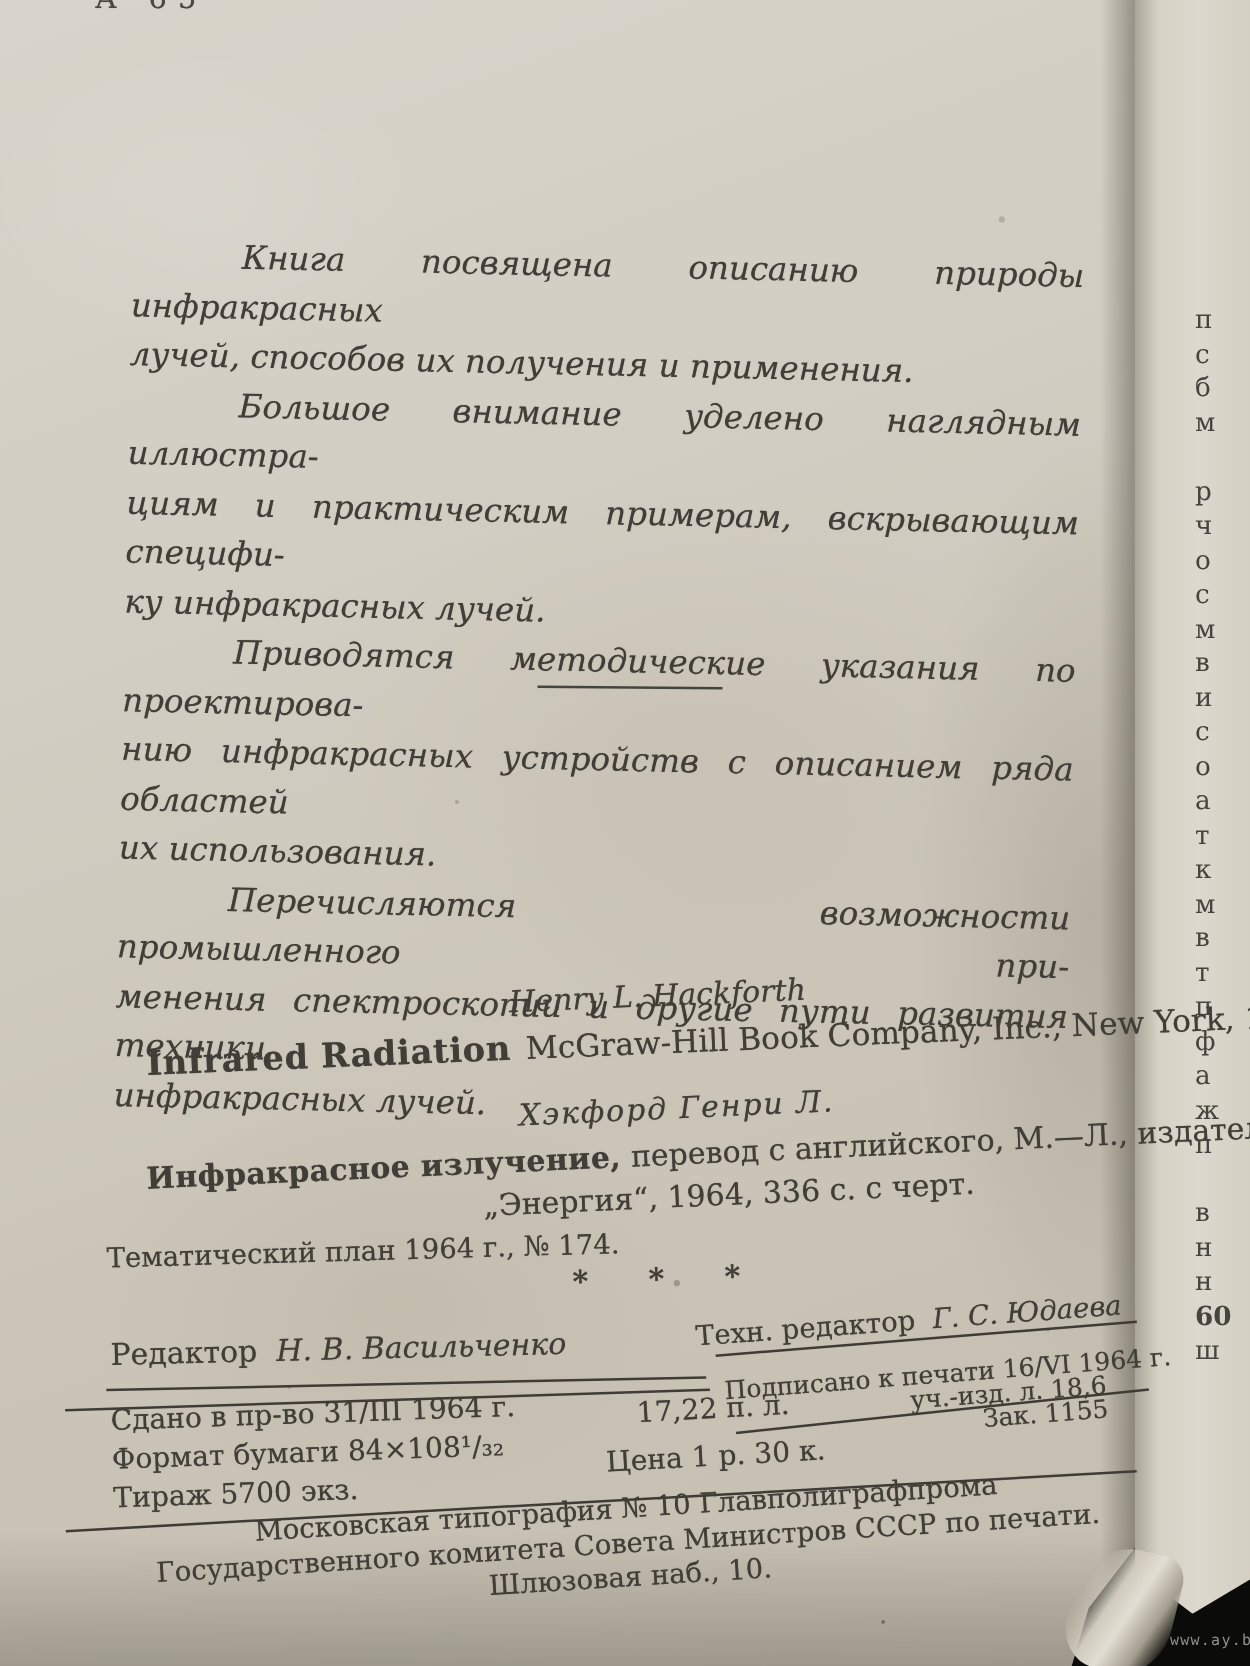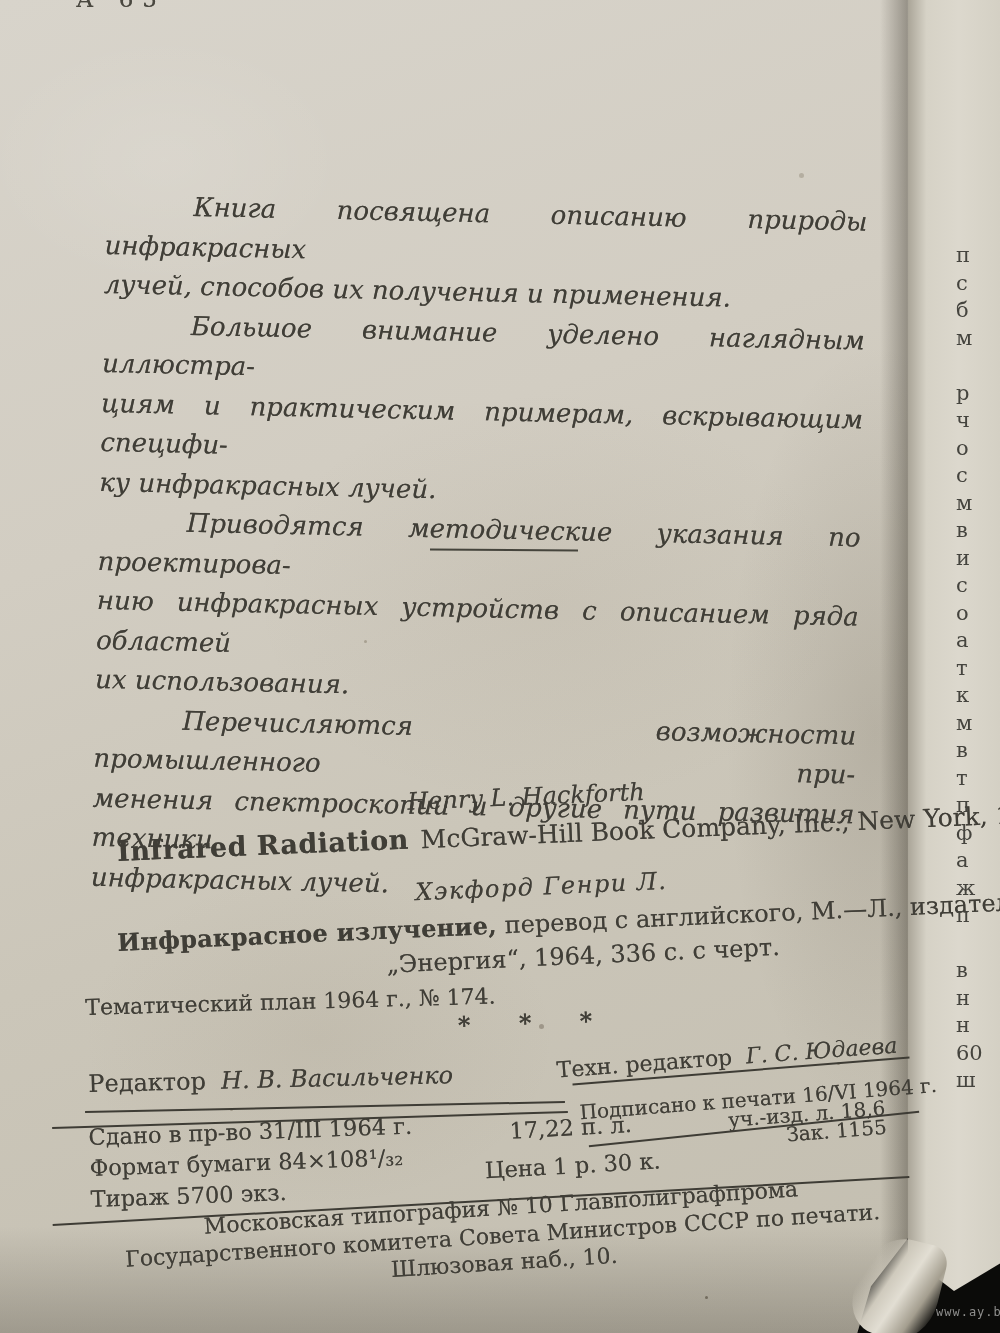--- a/index.html
+++ b/index.html
@@ -185,18 +185,18 @@
       <div class="fletter" style="top: 522.5px;">т</div>
       <div class="fletter" style="top: 550px;">п</div>
       <div class="fletter" style="top: 577.5px;">ф</div>
       <div class="fletter" style="top: 605px;">а</div>
       <div class="fletter" style="top: 632.5px;">ж</div>
       <div class="fletter" style="top: 660px;">п</div>
       <div class="fletter" style="top: 687.5px;"></div>
       <div class="fletter" style="top: 715px;">в</div>
       <div class="fletter" style="top: 742.5px;">н</div>
       <div class="fletter" style="top: 770px;">н</div>
-      <div class="fletter" style="top: 797.5px;">60</div>
+      <div class="fletter" style="top: 797.5px; font-weight: bold;">60</div>
       <div class="fletter" style="top: 825px;">ш</div>
     </div>
 
   <div class="watermark">www.ay.by</div>
 </div>
 
 </body></html>

